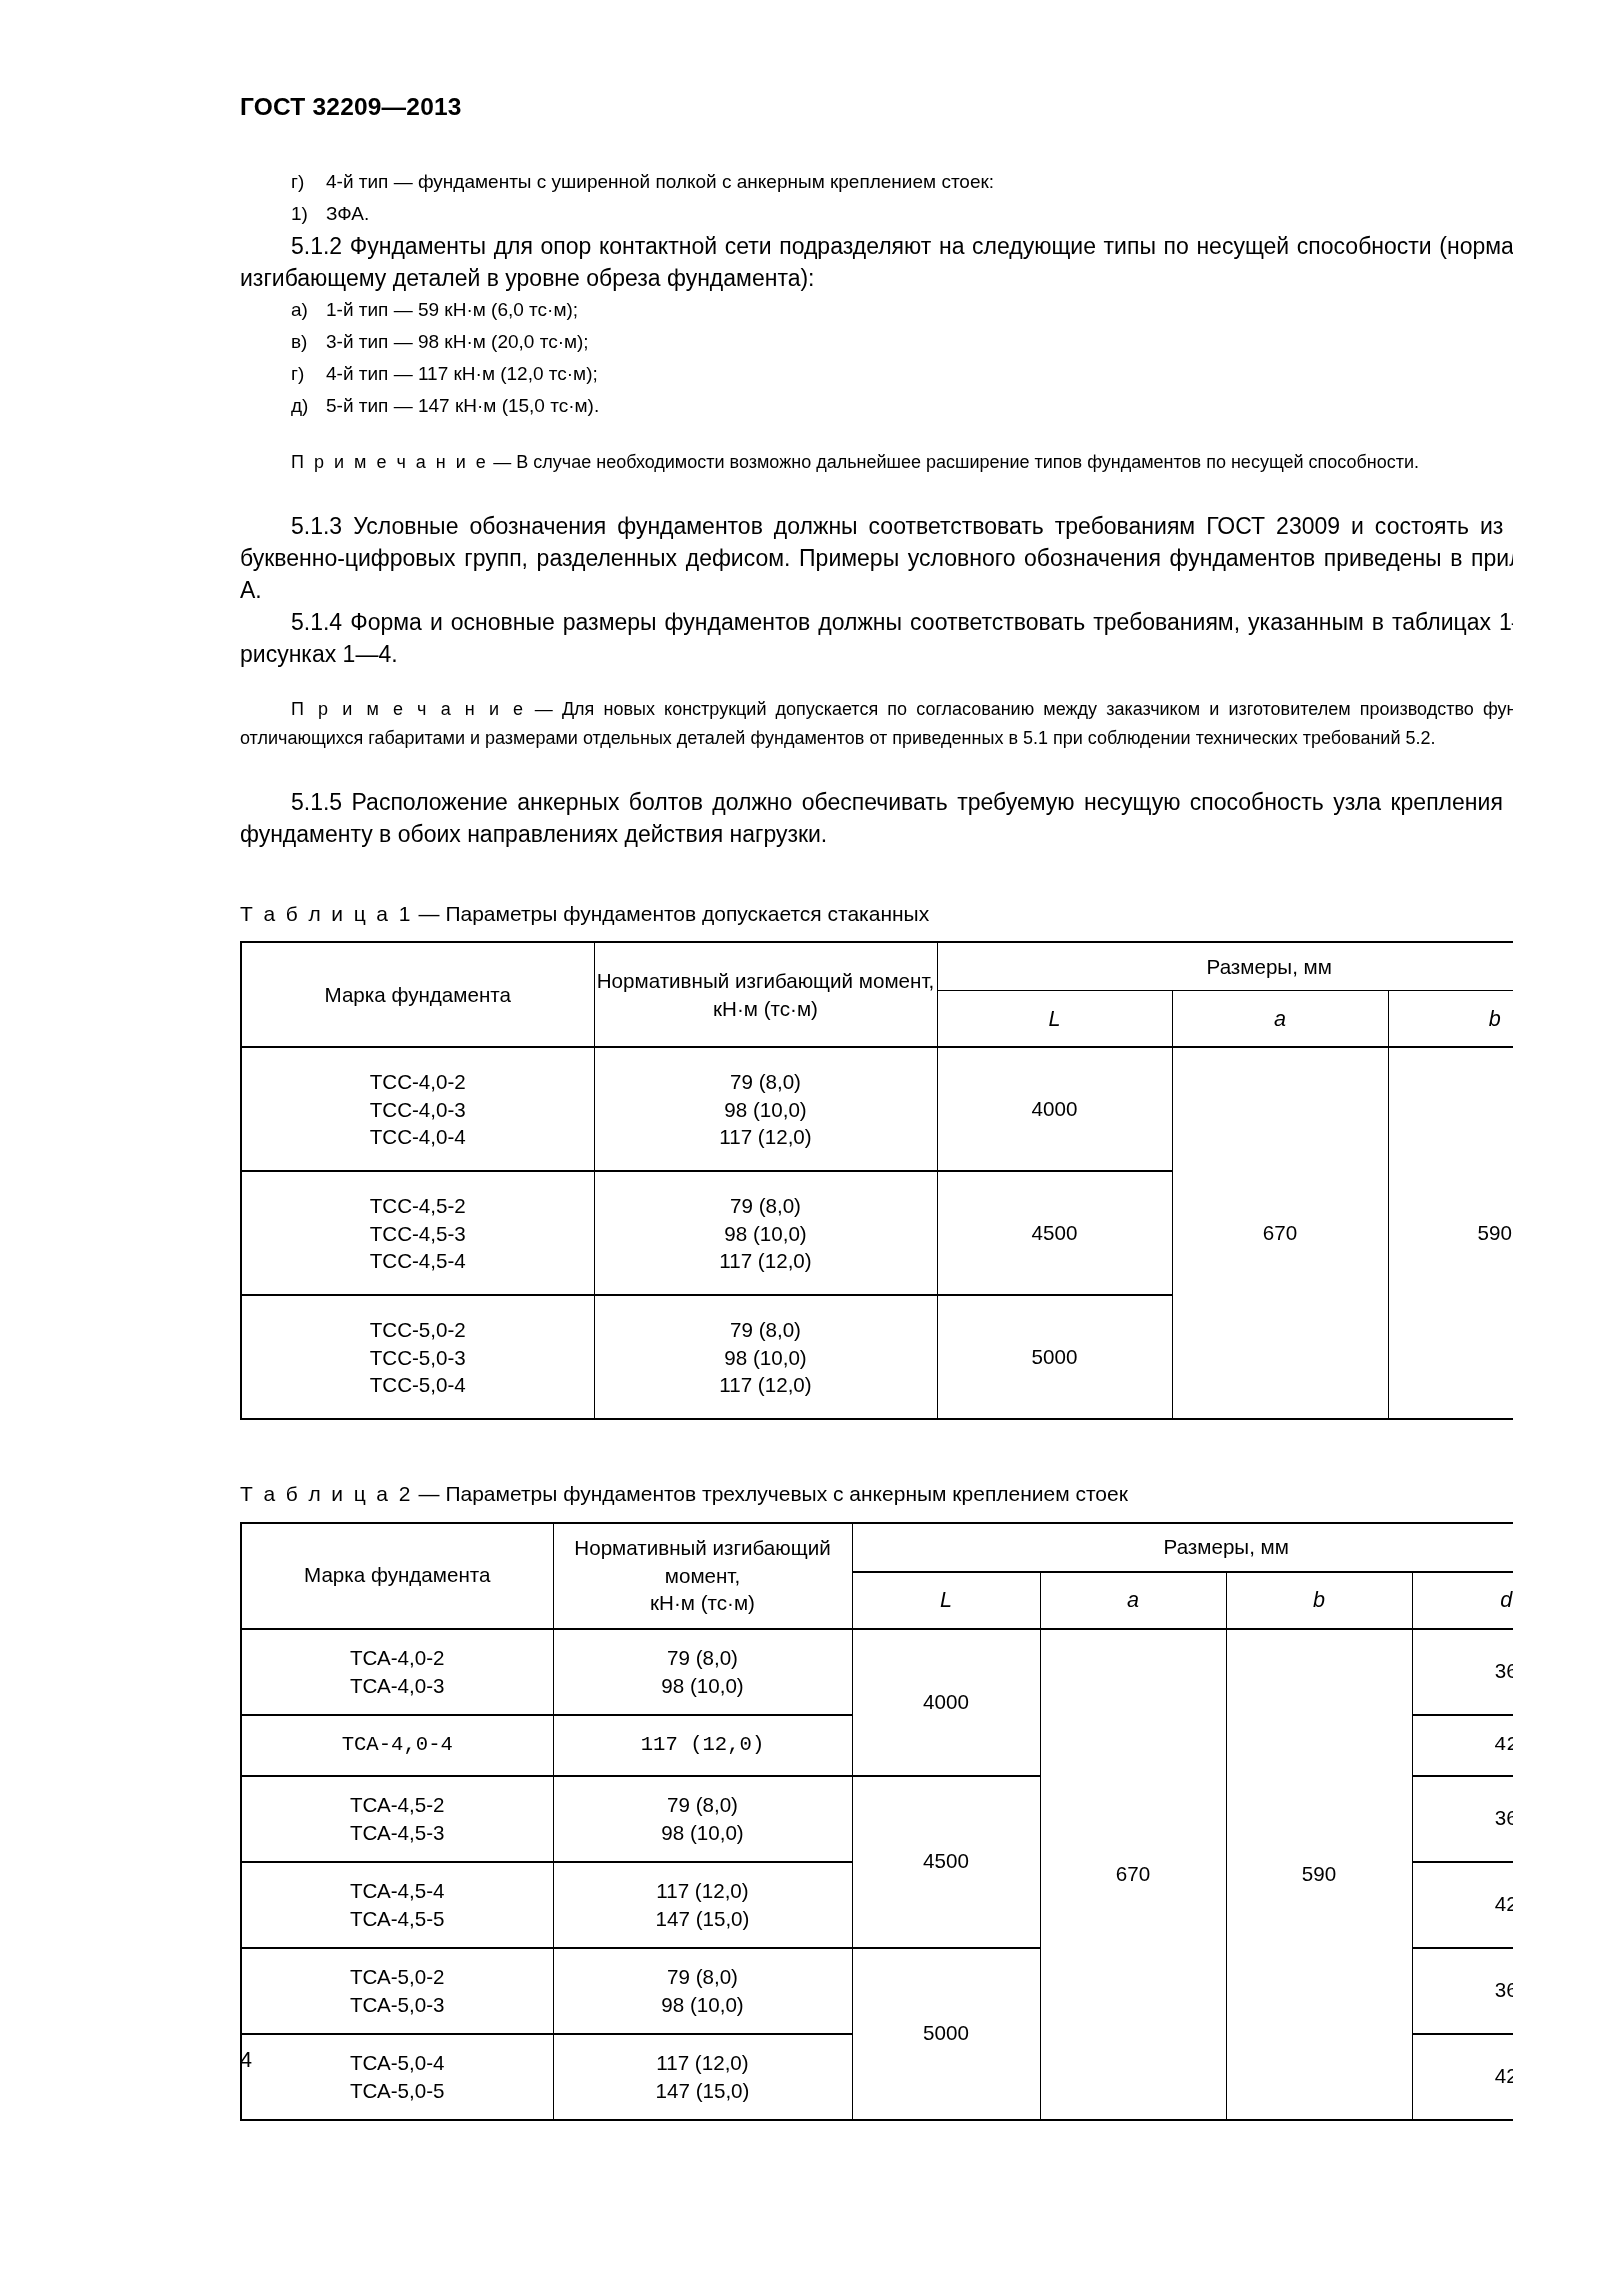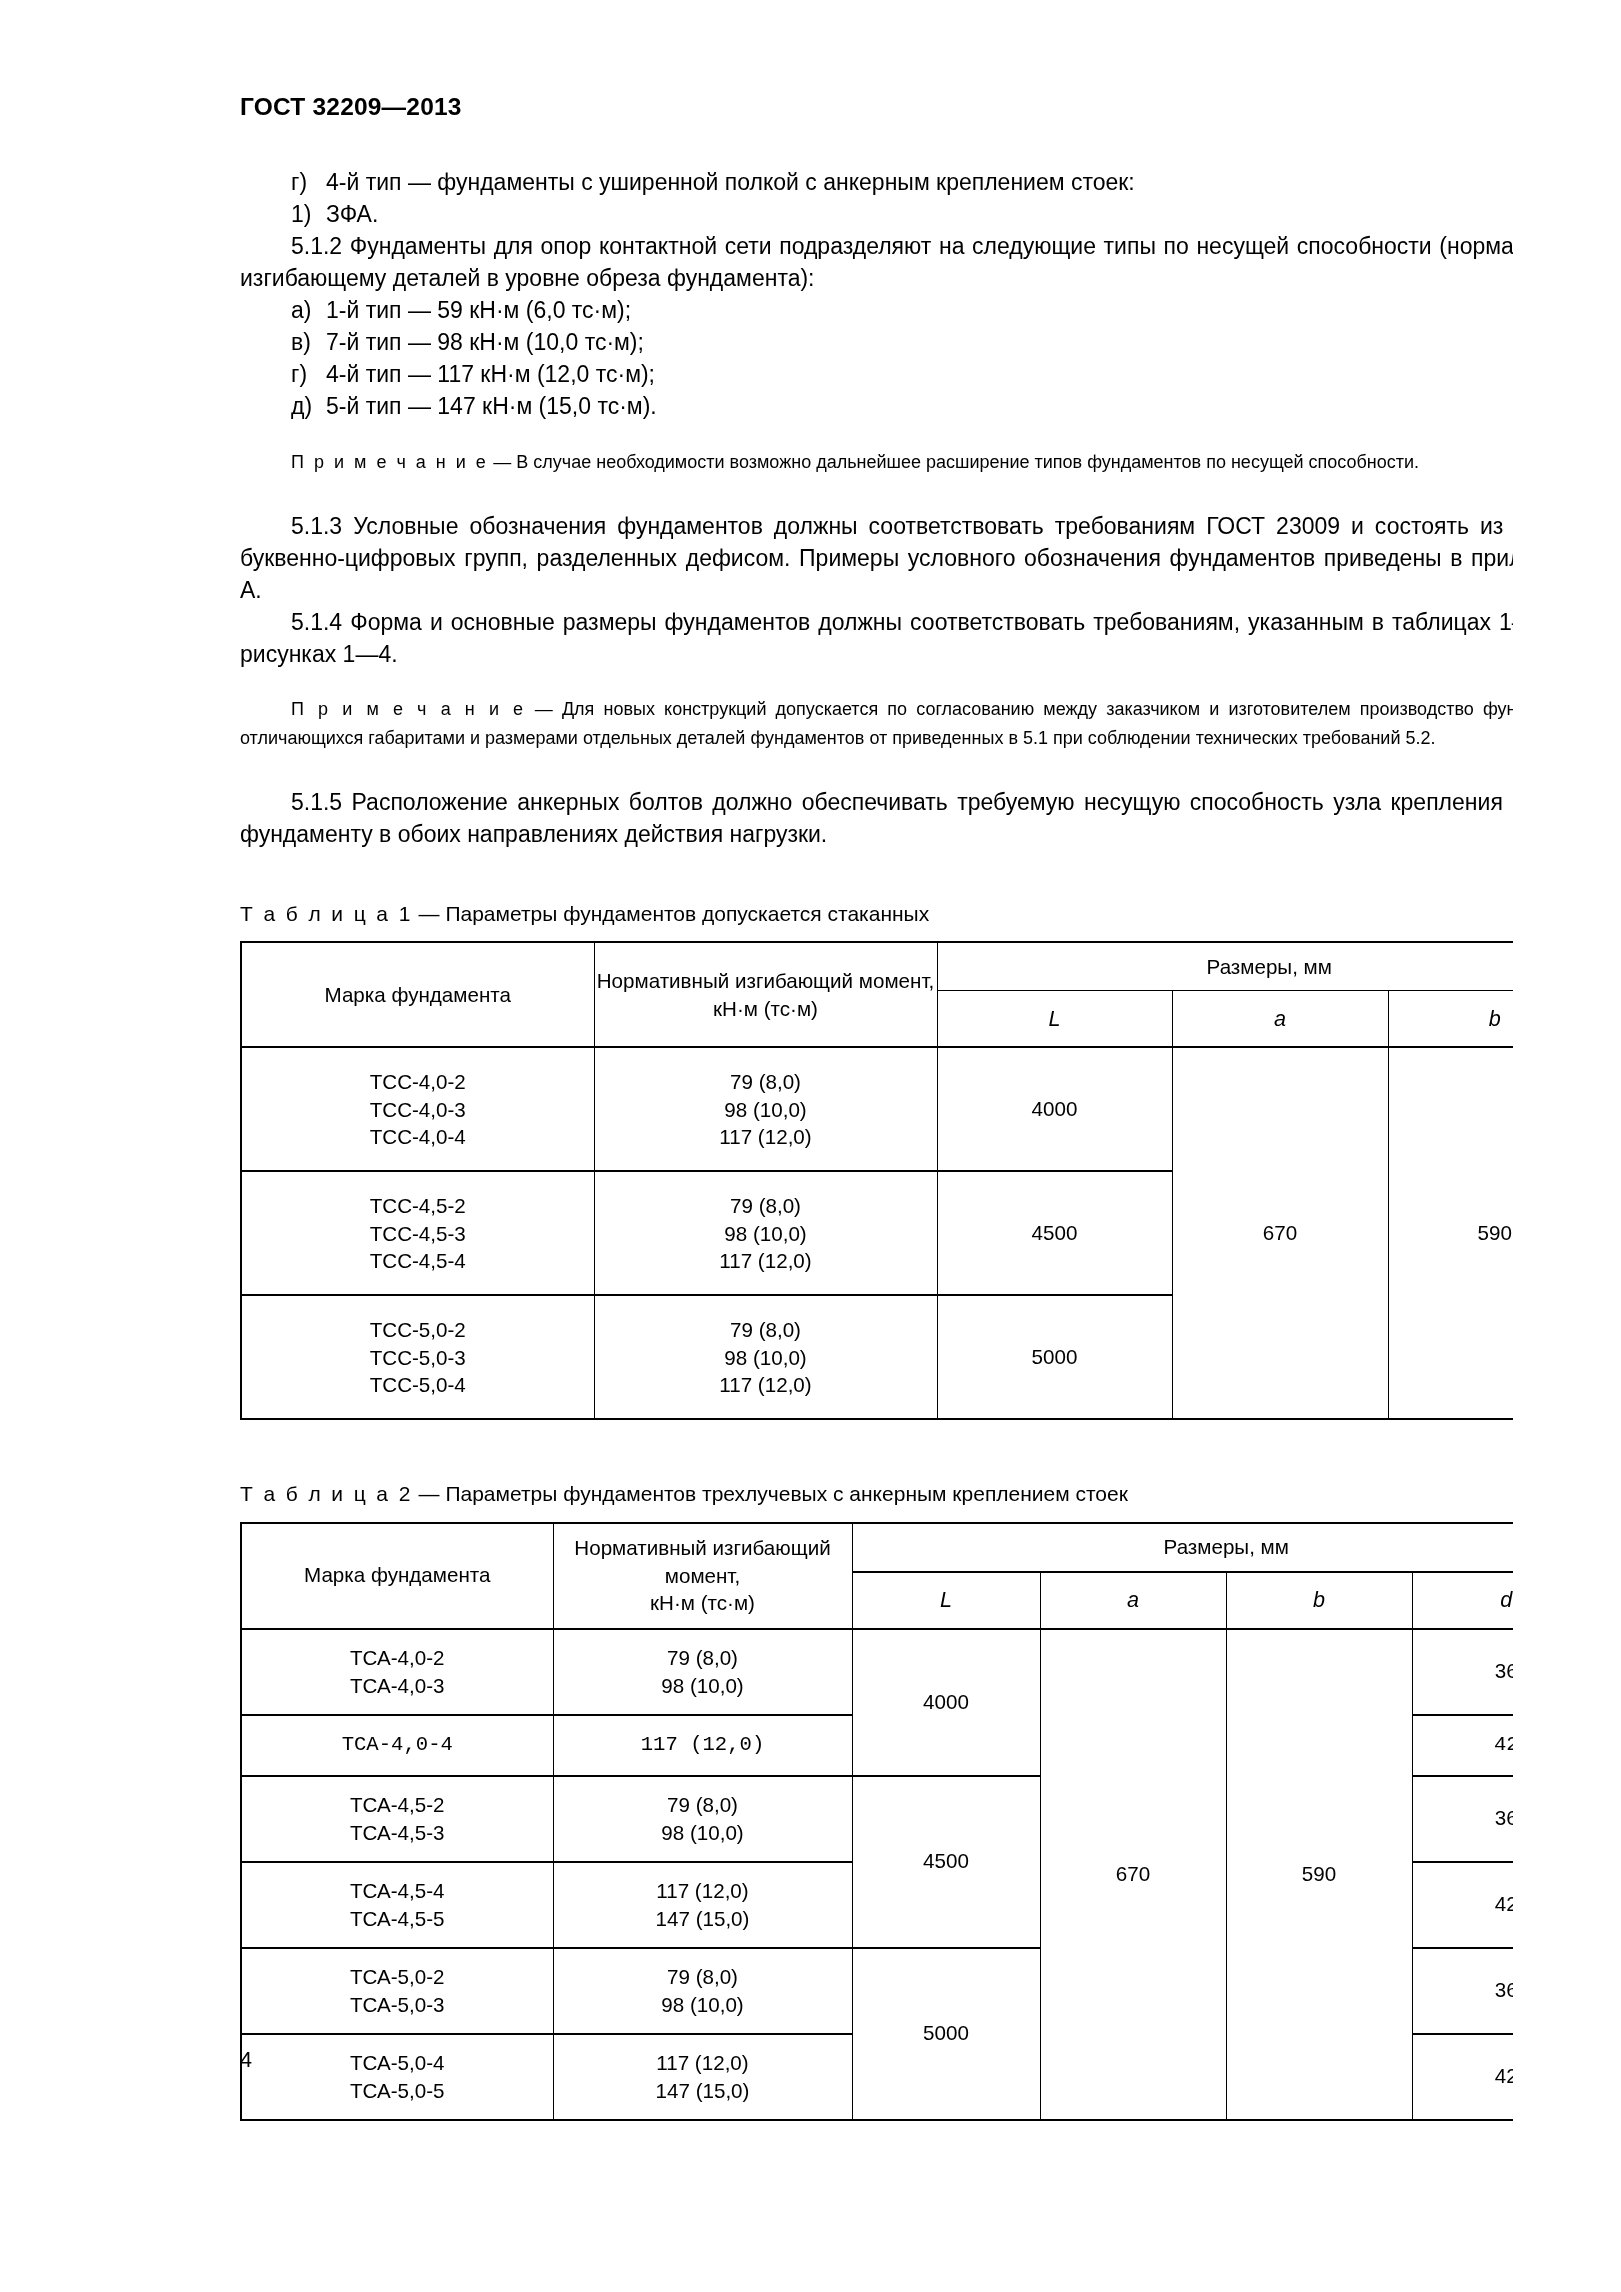--- a/index.html
+++ b/index.html
@@ -41,21 +41,21 @@
     font-size: 23px;
     line-height: 32px;
     text-align: justify;
     margin: 0;
   }
   .indent {
     text-indent: 51px;
   }
   .list-row {
     display: block;
-    font-size: 23px;
+    font-size: 19px;
     line-height: 32px;
     padding-left: 51px;
     white-space: nowrap;
   }
   .list-row .marker {
     display: inline-block;
     width: 35px;
   }
   .note {
     font-size: 18px;
@@ -148,21 +148,21 @@
     <div class="list-row">
       <span class="marker">1)</span><span>ЗФА.</span>
     </div>
 
     <p class="body-text indent">5.1.2 Фундаменты для опор контактной сети подразделяют на следующие типы по несущей способности (нормативному изгибающему деталей в уровне обреза фундамента):</p>
 
     <div class="list-row">
       <span class="marker">а)</span><span>1-й тип — 59 кН·м (6,0 тс·м);</span>
     </div>
     <div class="list-row">
-      <span class="marker">в)</span><span>7-й тип — 98 кН·м (10,0 тс·м);</span>
+      <span class="marker">в)</span><span>3-й тип — 98 кН·м (20,0 тс·м);</span>
     </div>
     <div class="list-row">
       <span class="marker">г)</span><span>4-й тип — 117 кН·м (12,0 тс·м);</span>
     </div>
     <div class="list-row">
       <span class="marker">д)</span><span>5-й тип — 147 кН·м (15,0 тс·м).</span>
     </div>
 
     <div class="gap-md"></div>
 

